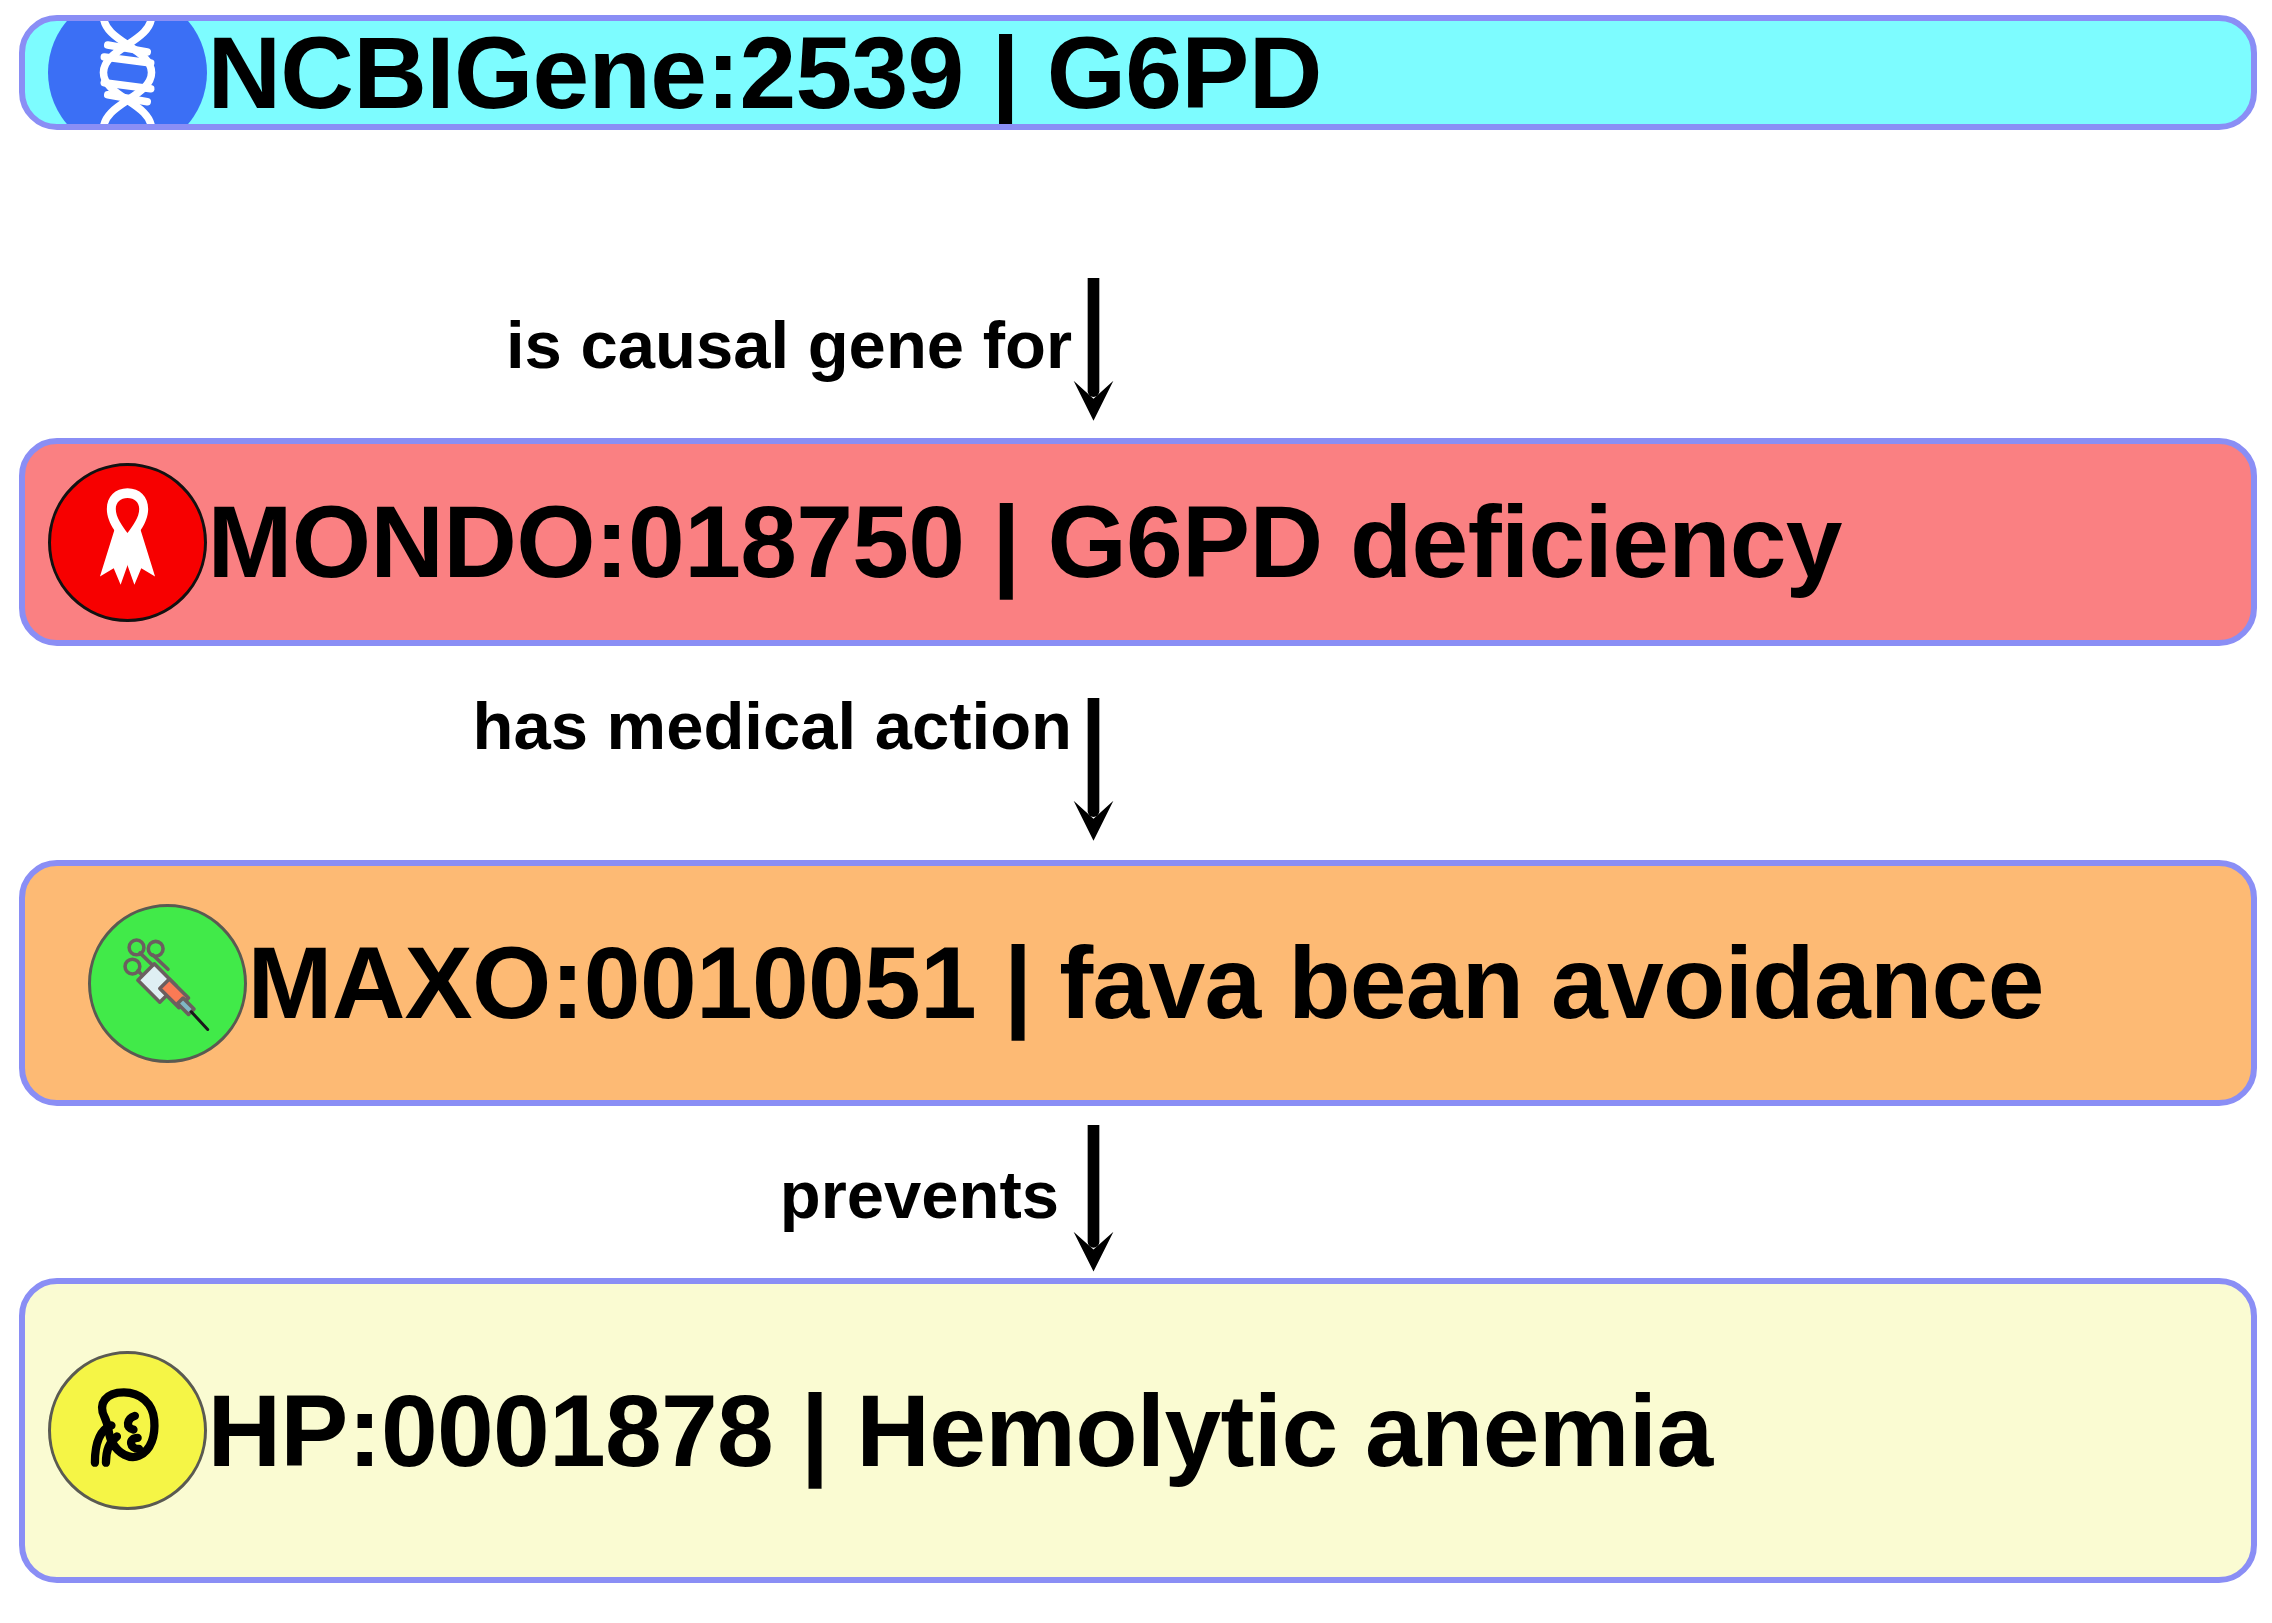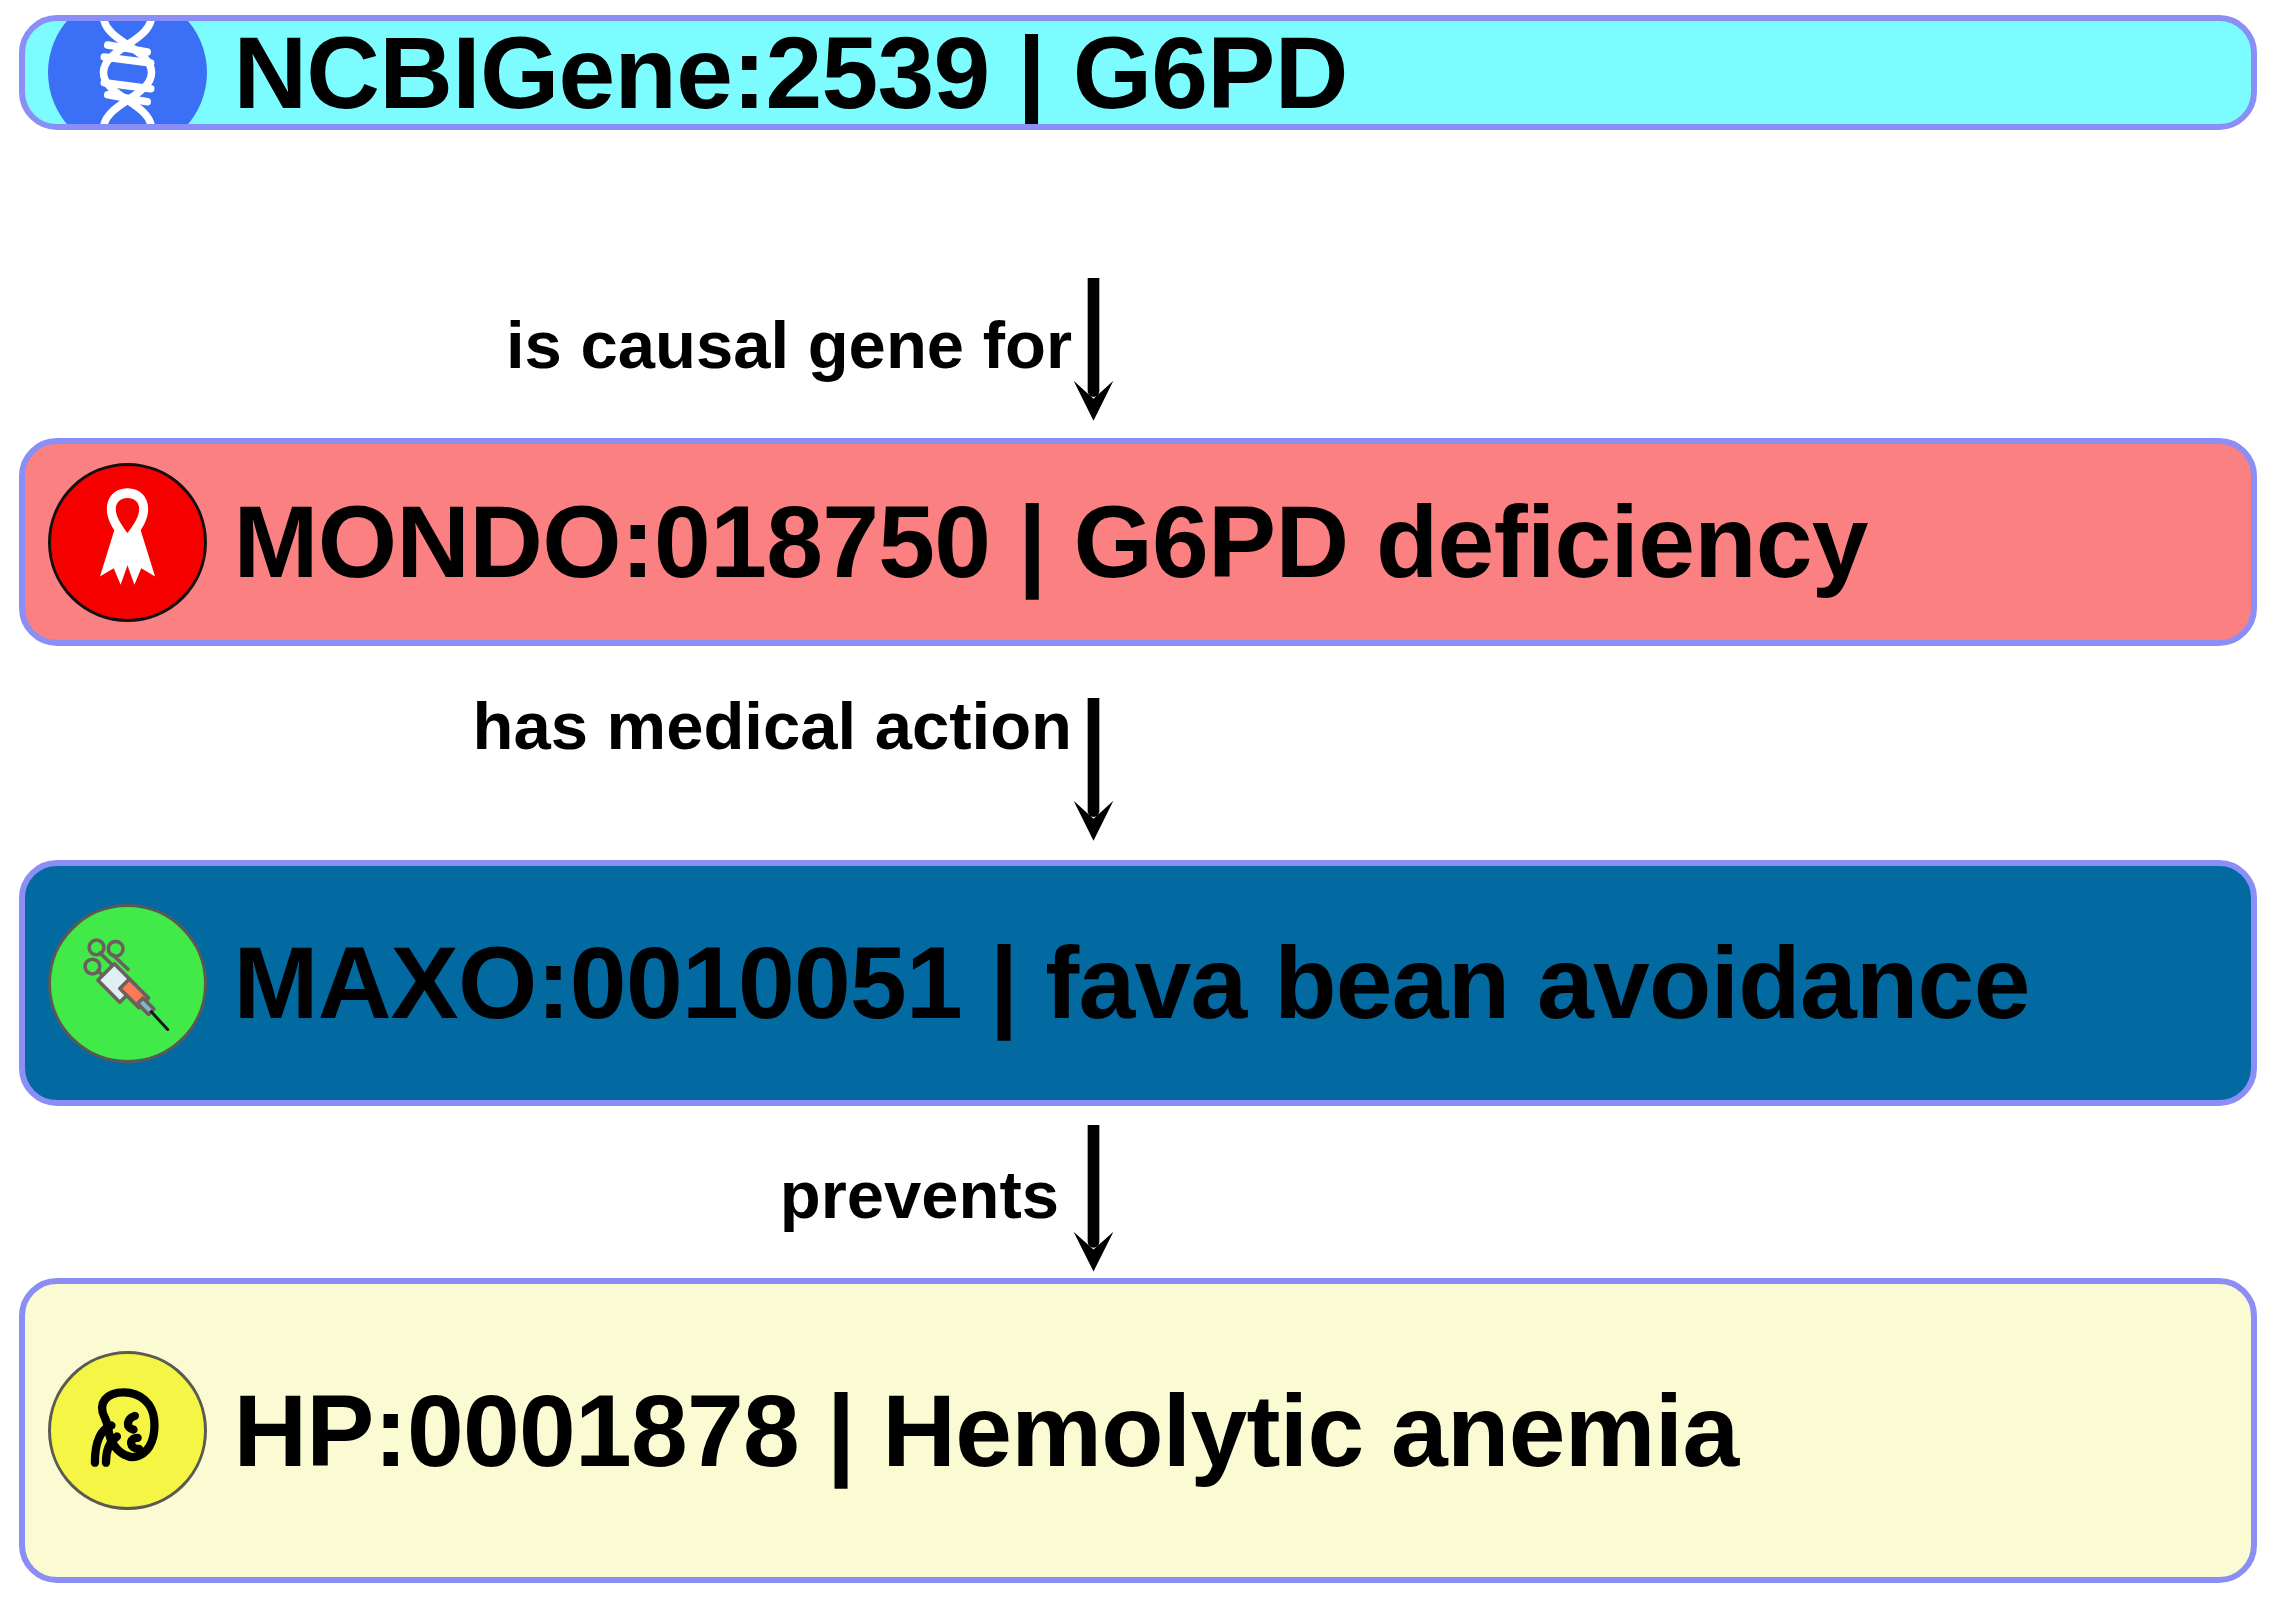--- a/index.html
+++ b/index.html
@@ -25,21 +25,21 @@
     position: absolute;
     box-sizing: border-box;
     border: 6.2px solid #8a8ef5;
     border-radius: 38px;
     display: flex;
     align-items: center;
     overflow: hidden;
   }
   .node-gene    { background: #7dfcff; }
   .node-disease { background: #fa8082; }
-  .node-action  { background: #0369a1; }
+  .node-action  { background: #fdba74; padding-left: 40px; }
   .node-pheno   { background: #fafbd2; }
 
   
   .icon-badge {
     flex: 0 0 auto;
     width: 159px;
     height: 159px;
     border-radius: 50%;
     margin-left: 23.4px;
     display: flex;
@@ -49,21 +49,20 @@
   }
   .badge-dna     { background: #3b6ff5; }
   .badge-ribbon  { background: #f70000; border: 3.4px solid #111111; }
   .badge-syringe { background: #41ea49; border: 3.4px solid #5a5a52; }
   .badge-kidney  { background: #f5f546; border: 3.4px solid #5a5a52; }
 
   .icon-badge svg { display: block; }
 
   
   .node-label {
-    margin-left: 26px;
     font-size: 102px;
     font-weight: 700;
     color: #000000;
     white-space: nowrap;
     letter-spacing: -0.7px;
     line-height: 1;
   }
 
   
   .edge-label {

